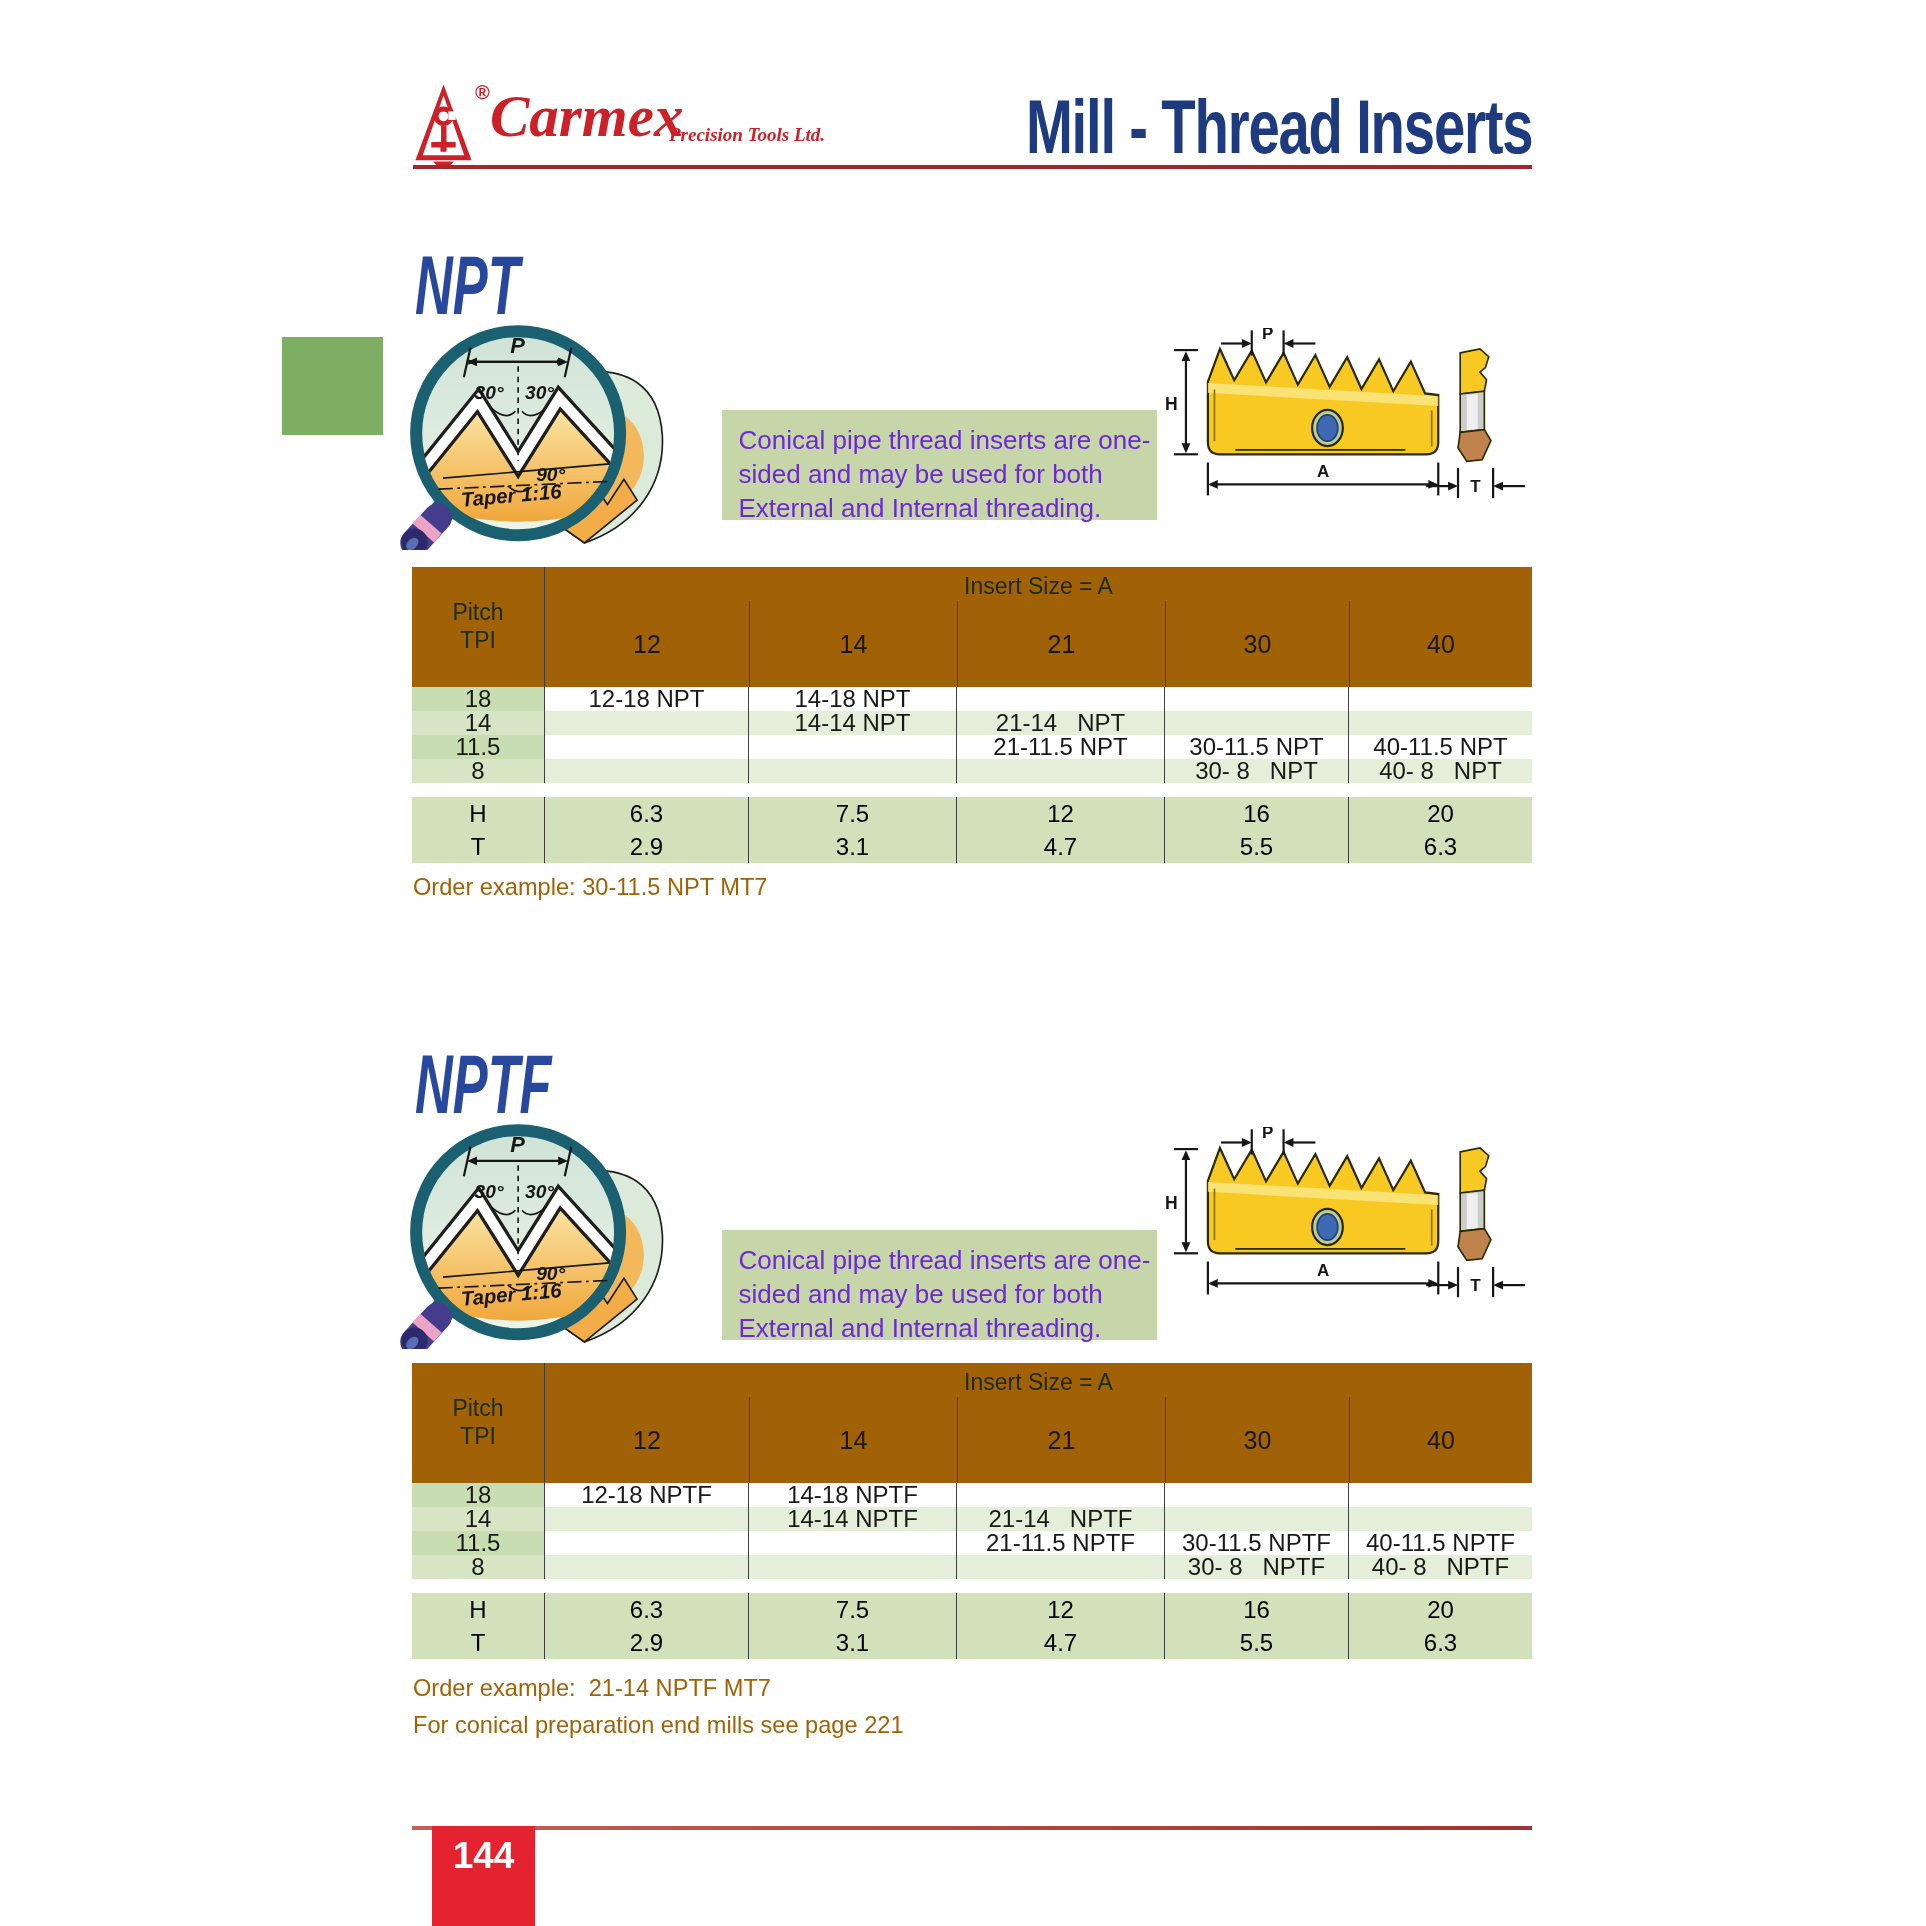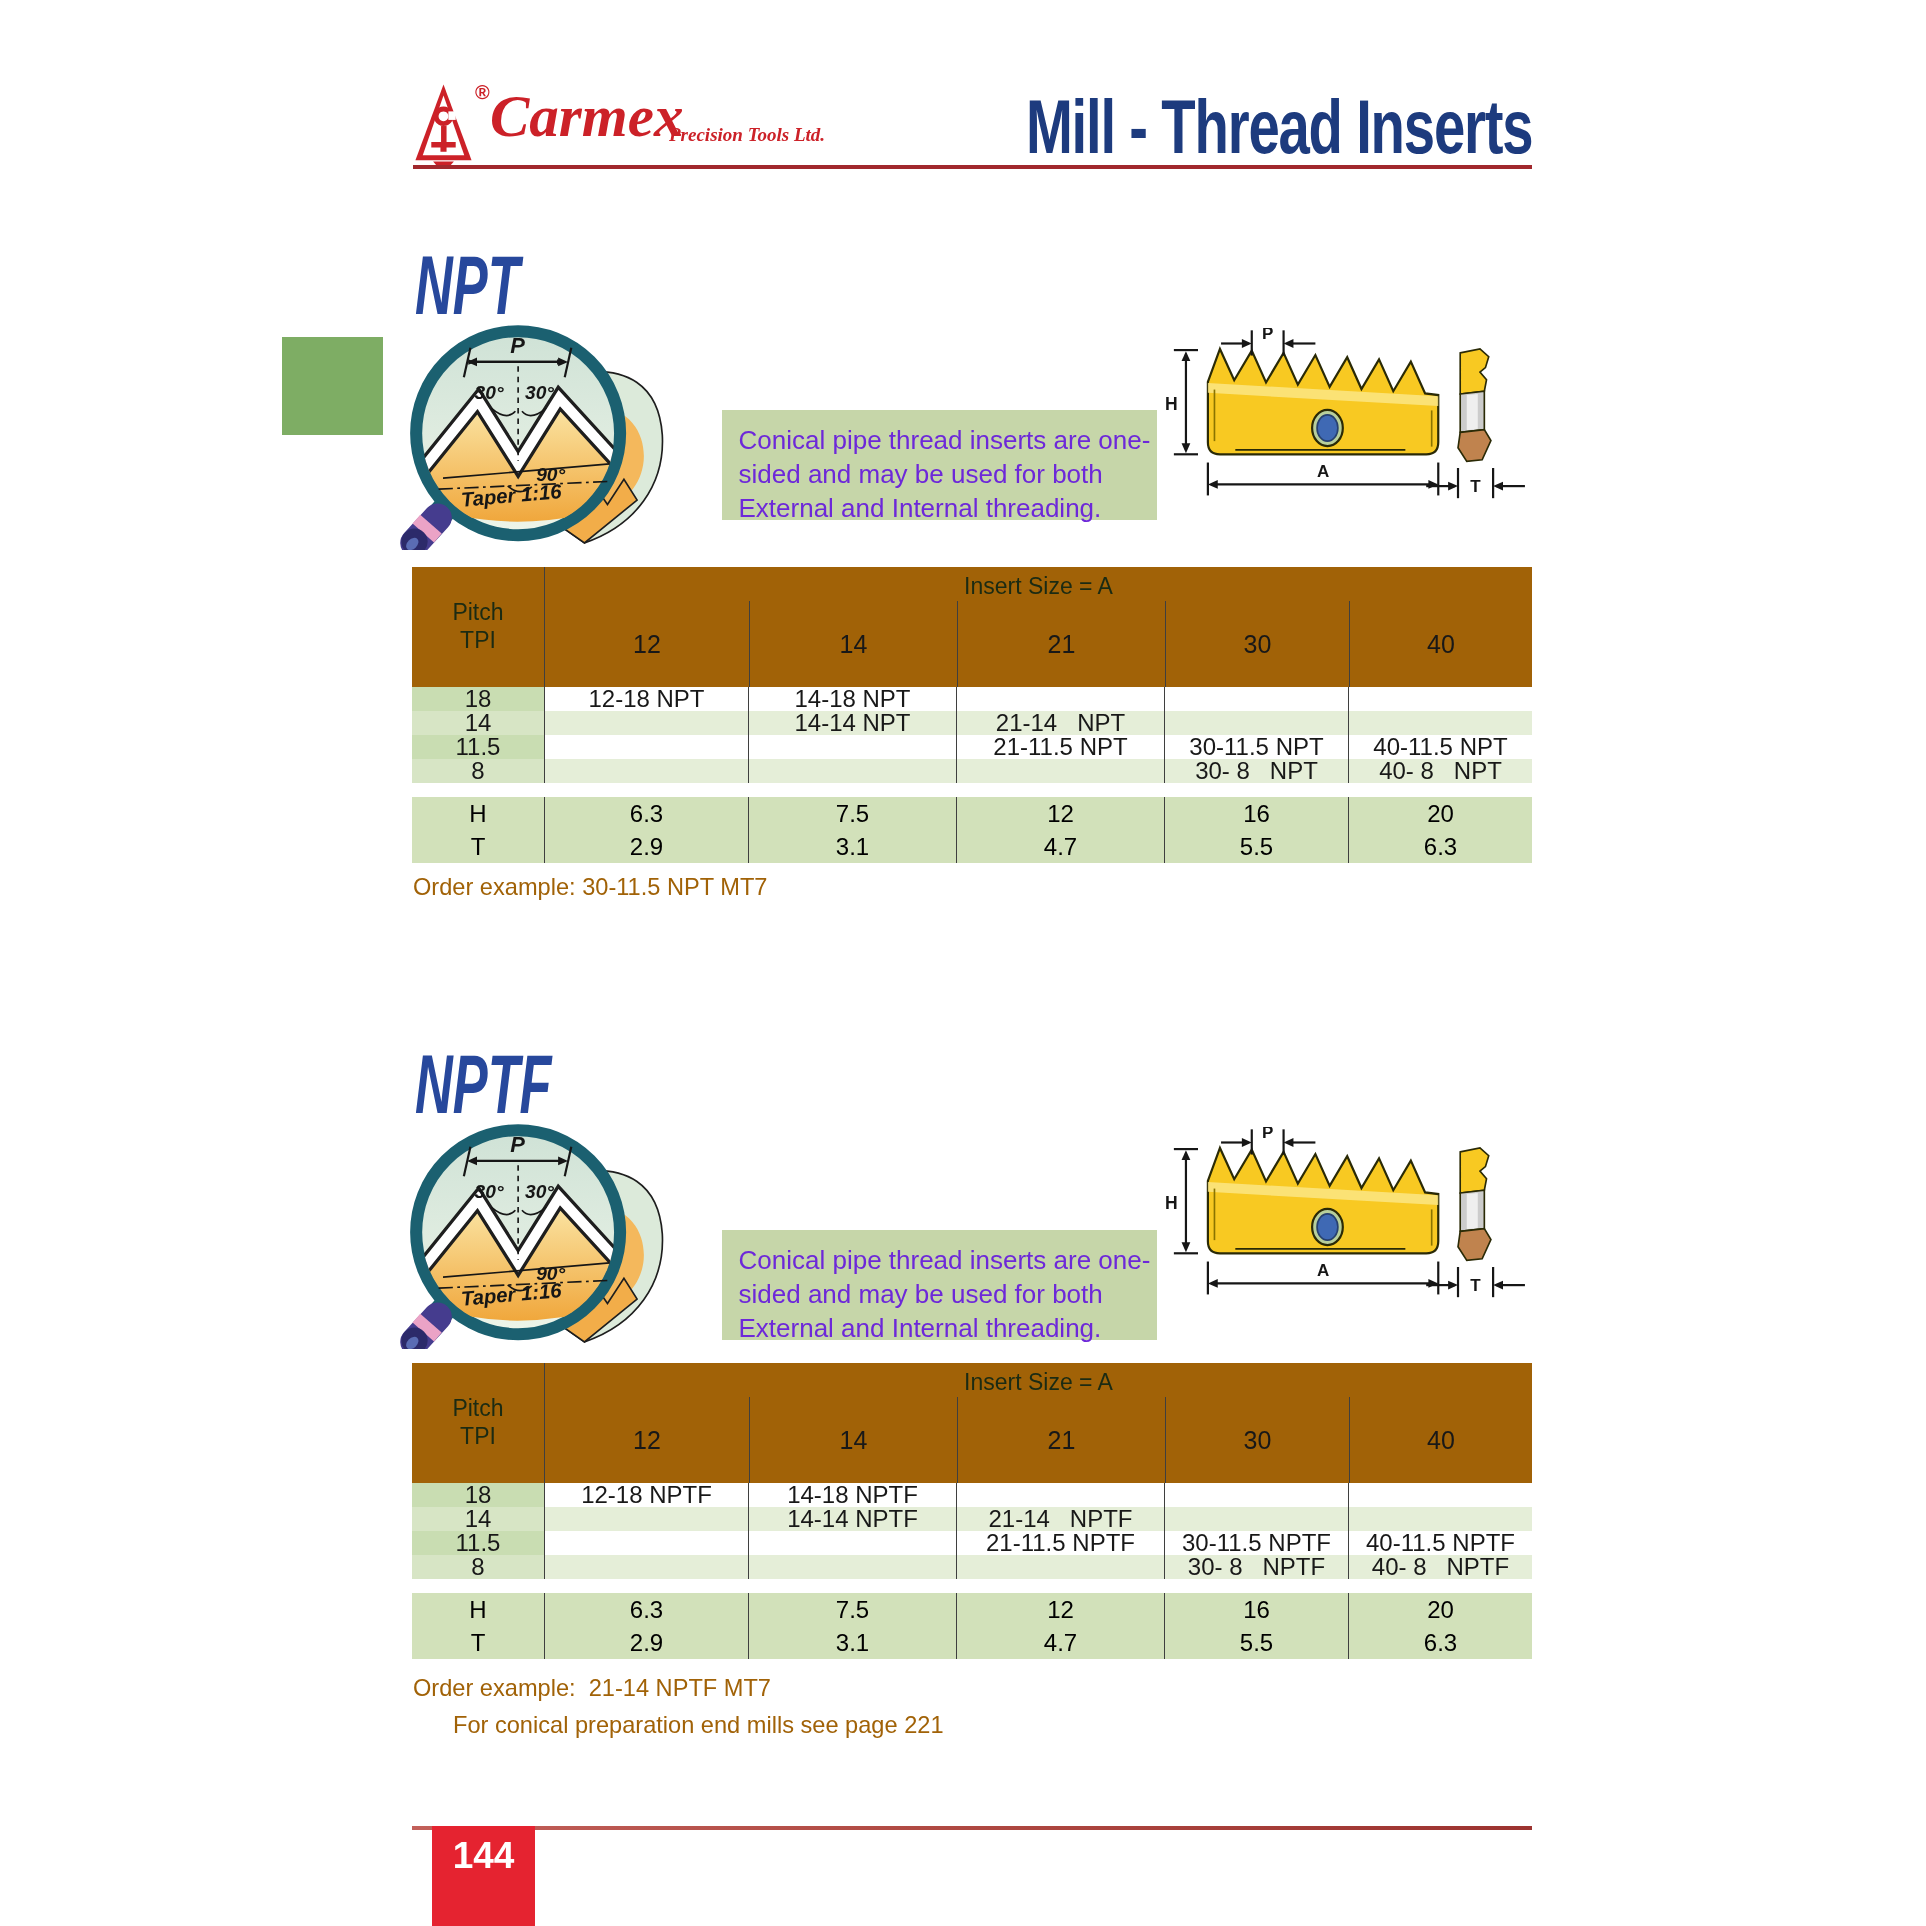--- a/index.html
+++ b/index.html
@@ -402,21 +402,21 @@
       <div class="tpi">T</div>
       <div class="cell wa">2.9</div>
       <div class="cell wb">3.1</div>
       <div class="cell wc">4.7</div>
       <div class="cell wd">5.5</div>
       <div class="cell we">6.3</div>
     </div>
   </div>
 
   <div class="order-text" style="top:1675px;">Order example:  21-14 NPTF MT7</div>
-  <div class="order-text" style="top:1712px;margin-left:40px;">For conical preparation end mills see page 221</div>
+  <div class="order-text" style="top:1712px;">For conical preparation end mills see page 221</div>
 
   <div class="foot-rule"></div>
   <div class="page-block">
     <div class="page-num">144</div>
   </div>
 
 </div>
 
 
 </body></html>

